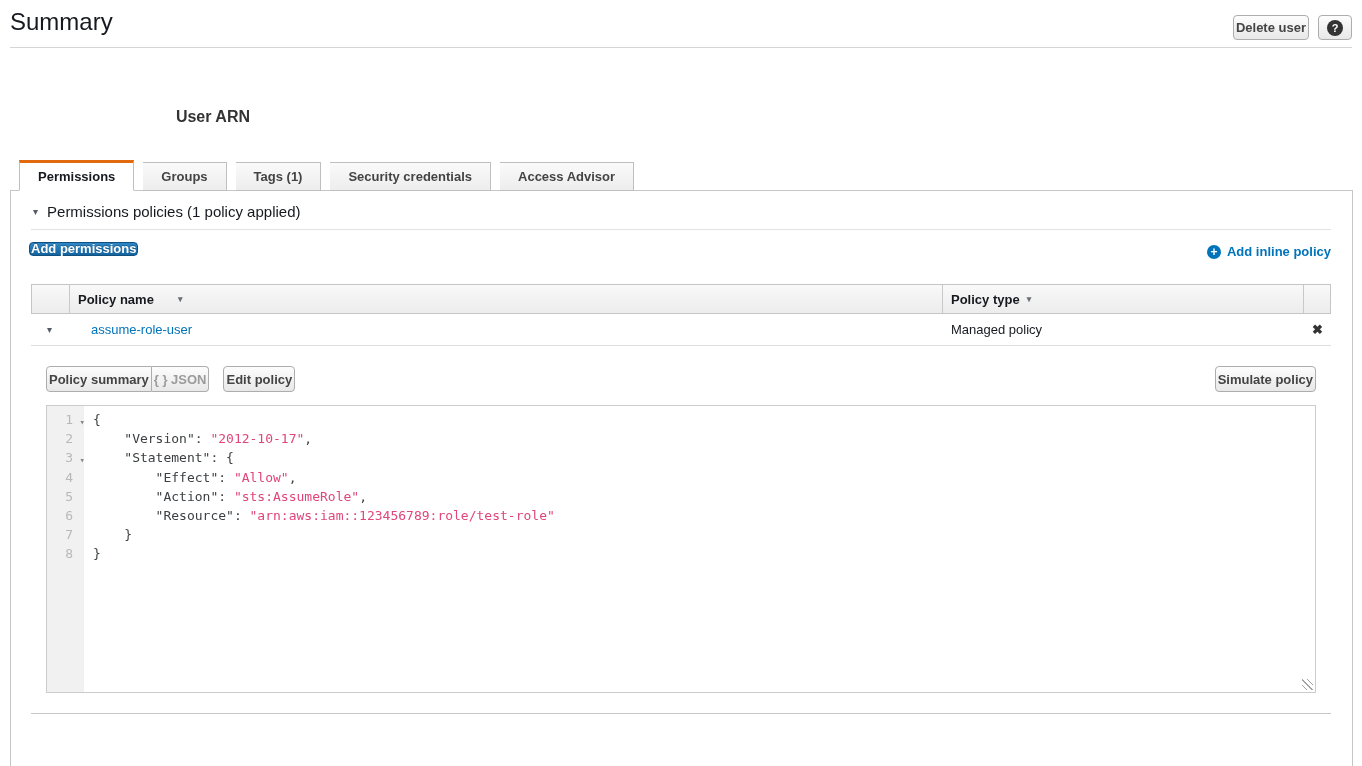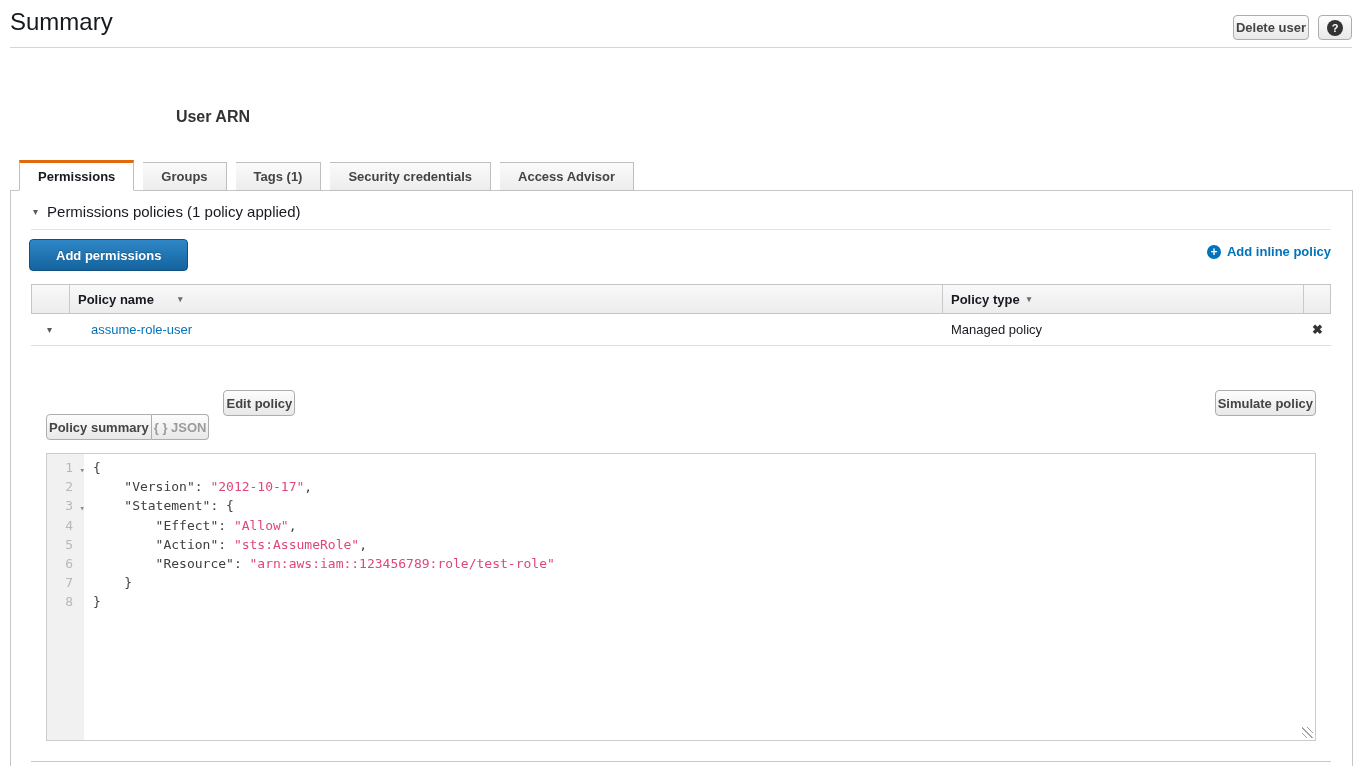--- a/index.html
+++ b/index.html
@@ -20,21 +20,21 @@
   }
   .aws-btn.small { height:25px; }
   .help-btn { width:34px; padding:0; }
   .help-circle { width:16px; height:16px; border-radius:50%; background:#333; color:#fff; font-size:11px; font-weight:bold; display:flex; align-items:center; justify-content:center; }
 
   .aws-btn-primary {
     display:inline-flex; align-items:center; justify-content:center;
     font-size:13px; font-weight:bold; color:#fff;
     background:linear-gradient(#2f87c7,#14639e);
     border:1px solid #10517f; border-radius:4px;
-    padding:0 26px; height:32px; cursor:pointer;
+    padding:0 1px; height:14px; cursor:pointer;
     text-shadow:0 -1px 0 rgba(0,0,0,.25);
   }
 
   
   .details { position:absolute; left:0; top:63px; }
   .detail-row { display:flex; align-items:center; height:28px; font-size:16px;margin-top:40px; }
   .detail-label { width:250px; text-align:right; font-weight:bold; color:#333; }
   .detail-value { margin-left:25px; color:#222; display:flex; align-items:center; gap:7px; }
   .copy-ic { display:inline-block; cursor:pointer; }
 
@@ -83,21 +83,21 @@
   .policy-row .cell-name { flex:1; padding-left:23px; }
   .policy-link { color:#0073bb; text-decoration:none; cursor:pointer; }
   .policy-row .cell-type { width:361px; flex:none; padding-left:8px; color:#16191f; }
   .policy-row .cell-x { width:27px; flex:none; text-align:center; }
   .x-ic { font-size:13px; font-weight:bold; color:#333; cursor:pointer; }
 
   
   .detail-area { border-top:1px solid #dedede; border-bottom:1px solid #c9c9c9; padding:20px 15px 20px 15px; background:#fff; }
   .view-row { display:flex; align-items:center; }
   .seg-group { display:inline-flex; }
-  .seg-group .aws-btn { border-radius:0;margin-top:48px; }
+  .seg-group .aws-btn { border-radius:0; }
   .seg-group .aws-btn:first-child { border-radius:4px 0 0 4px; }
   .seg-group .aws-btn:last-child { border-radius:0 4px 4px 0; border-left:none; }
   .aws-btn.muted { color:#9b9b9b; }
   .gap14 { width:14px; }
   .spacer { flex:1; }
 
   
   .editor { position:relative; margin-top:13px; height:288px; border:1px solid #ccc; display:flex; overflow:hidden; background:#fff; font-family:"DejaVu Sans Mono", monospace; font-size:13px; line-height:19.2px; }
   .gutter { width:37px; flex:none; background:#f1f1f1; color:#b8b8b8; padding-top:4px; }
   .gutter-line { position:relative; height:19.2px; text-align:right; padding-right:11px; }

